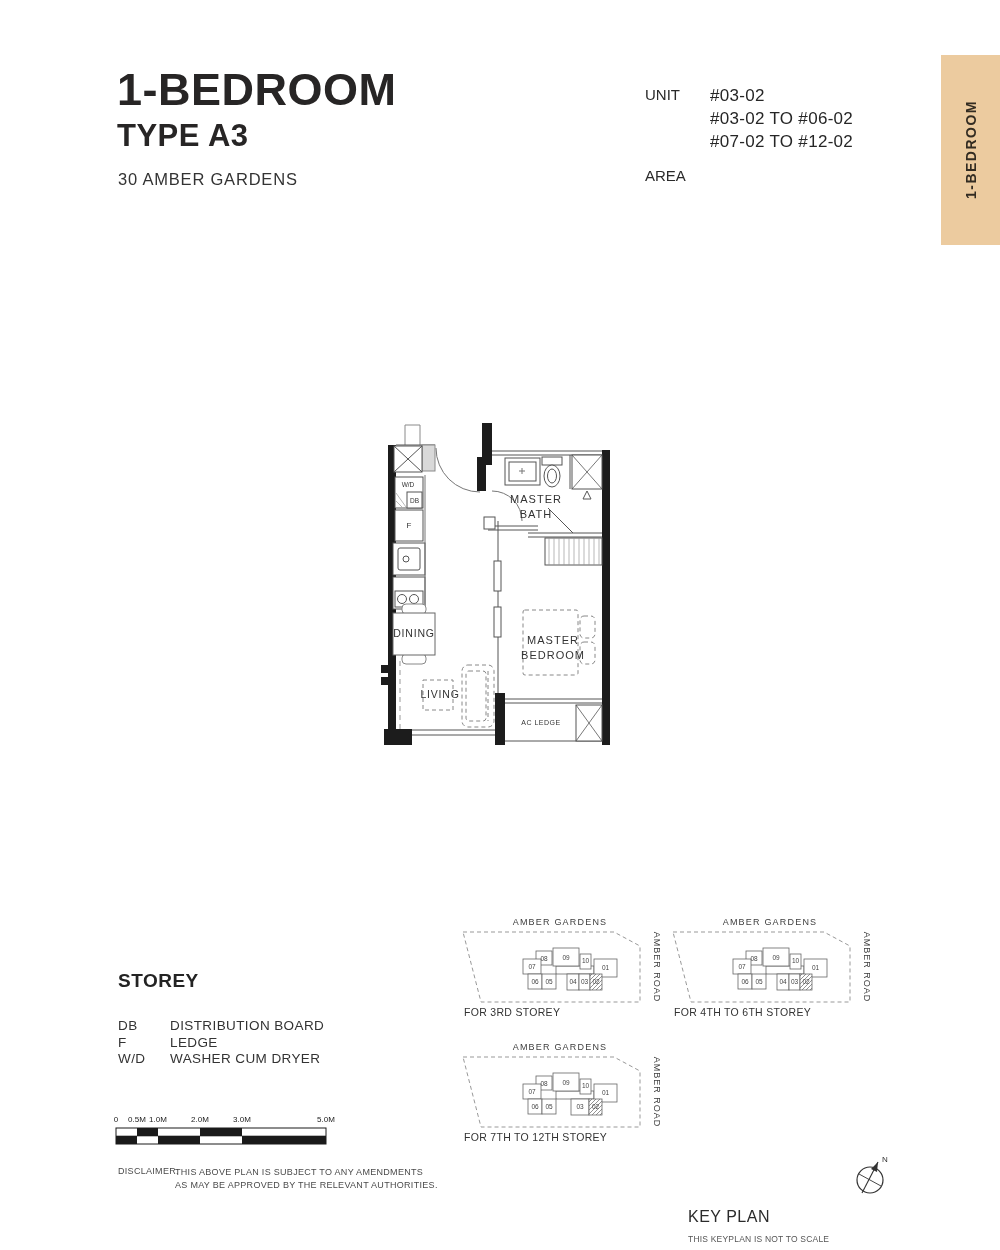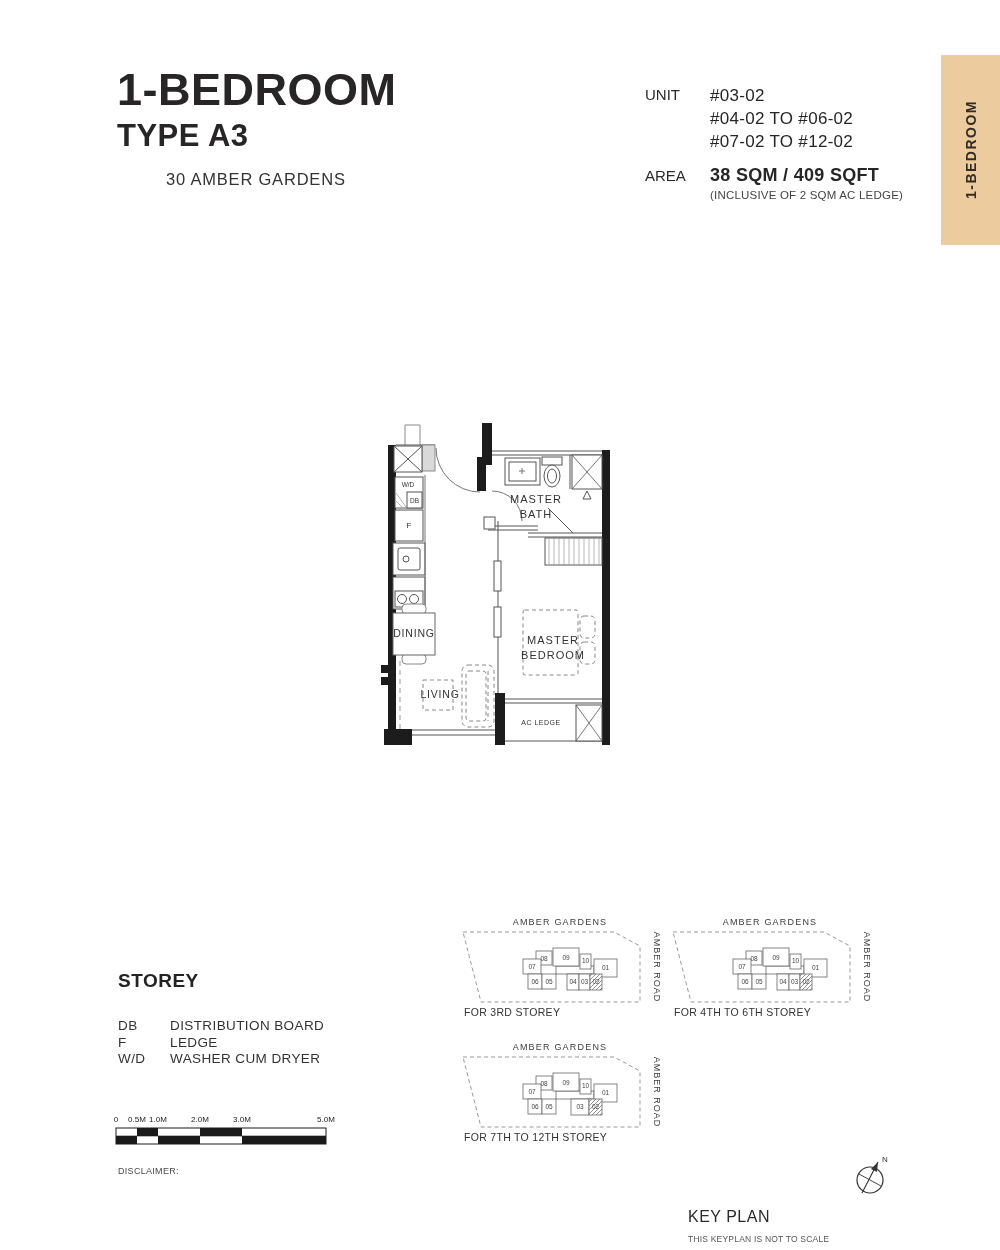--- a/index.html
+++ b/index.html
@@ -4,21 +4,21 @@
 <style>
   html,body{margin:0;padding:0;}
   body{
     width:1000px;height:1250px;position:relative;background:#ffffff;
     font-family:"Liberation Sans",sans-serif;color:#262626;overflow:hidden;
   }
   [data-abs]{position:absolute;}
   
   .title{left:117px;top:64px;font-size:45px;font-weight:800;letter-spacing:.5px;color:#272525;}
   .subtitle{left:117px;top:118px;font-size:31px;font-weight:800;letter-spacing:.5px;color:#272525;text-align:center;}
-  .project{left:118px;top:170px;font-size:16.5px;font-weight:400;letter-spacing:.8px;color:#333;margin-left:48px;}
+  .project{left:118px;top:170px;font-size:16.5px;font-weight:400;letter-spacing:.8px;color:#333;}
   .unit-block{left:645px;top:84px;display:grid;grid-template-columns:65px auto;row-gap:12px;}
   .info-label{font-size:15px;color:#2a2a2a;padding-top:2px;}
   .unit-lines{font-size:17px;font-weight:400;line-height:23px;color:#262626;letter-spacing:.3px;}
   .area-value{font-size:18px;font-weight:600;color:#262626;letter-spacing:.3px;}
   .area-note{font-size:11.5px;color:#444;margin-top:3px;letter-spacing:.2px;}
   
   .side-tab{left:941px;top:55px;width:59px;height:190px;background:#ECCB9F;
     display:flex;align-items:center;justify-content:center;}
   .side-tab span{writing-mode:vertical-rl;transform:rotate(180deg);font-size:14px;
     font-weight:600;letter-spacing:1.5px;color:#332c22;}
@@ -42,28 +42,24 @@
 <body>
 
 <div data-abs="" class="title">1-BEDROOM</div>
 <div data-abs="" class="subtitle">TYPE A3</div>
 <div data-abs="" class="project">30 AMBER GARDENS</div>
 
 <div data-abs="" class="unit-block">
   <div class="info-label">UNIT</div>
   <div class="unit-lines">
     <div>#03-02</div>
-    <div>#04-02 TO #06-02</div>
+    <div>#03-02 TO #06-02</div>
     <div>#07-02 TO #12-02</div>
   </div>
   <div class="info-label">AREA</div>
-  <div>
-    <div class="area-value">38 SQM / 409 SQFT</div>
-    <div class="area-note">(INCLUSIVE OF 2 SQM AC LEDGE)</div>
-  </div>
 </div>
 
 <div data-abs="" class="side-tab">
   <span>1-BEDROOM</span>
 </div>
 
 <svg data-abs="" style="left:378px;top:413px;" width="235" height="340" viewBox="0 0 235 340">
 
   <path d="M27 32 L27 12 L42 12 L42 32" fill="none" stroke="#8a8a8a" stroke-width="1"></path>
   <line x1="18" y1="32" x2="57" y2="32" stroke="#555" stroke-width="1"></line>
@@ -208,20 +204,24 @@
     <rect x="4" y="24" width="21" height="8"></rect>
     <rect x="25" y="16" width="21" height="8"></rect>
     <rect x="46" y="24" width="42" height="8"></rect>
     <rect x="88" y="16" width="42" height="8"></rect>
     <rect x="130" y="24" width="84" height="8"></rect>
   </g>
 </svg>
 
 <div data-abs="" class="disclaimer">
   <span class="dlabel">DISCLAIMER:</span>
+  <span class="dtext">
+    <span>THIS ABOVE PLAN IS SUBJECT TO ANY AMENDMENTS</span><br>
+    <span>AS MAY BE APPROVED BY THE RELEVANT AUTHORITIES.</span>
+  </span>
 </div>
 
 <svg data-abs="" style="left:457px;top:913px;" width="212" height="112" viewBox="0 0 212 112">
   <defs>
       <pattern id="hatch0" width="4" height="4" patternUnits="userSpaceOnUse">
     <rect width="4" height="4" fill="#fff"></rect>
         <path d="M0 4 L4 0" stroke="#777" stroke-width=".8"></path>
       </pattern>
     </defs>
   <text x="103" y="12" font-size="9" letter-spacing="1.2" fill="#3d3d3d" text-anchor="middle">AMBER GARDENS</text>

